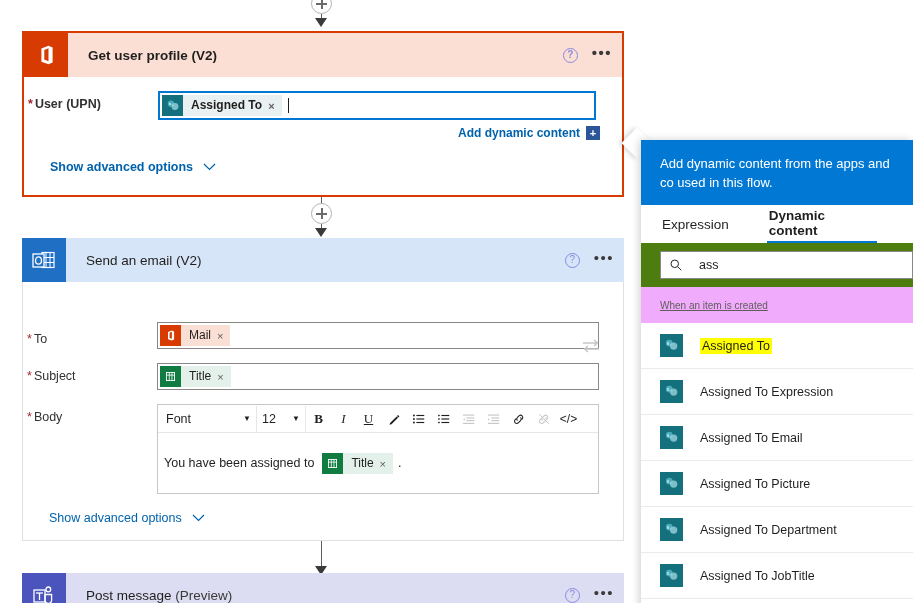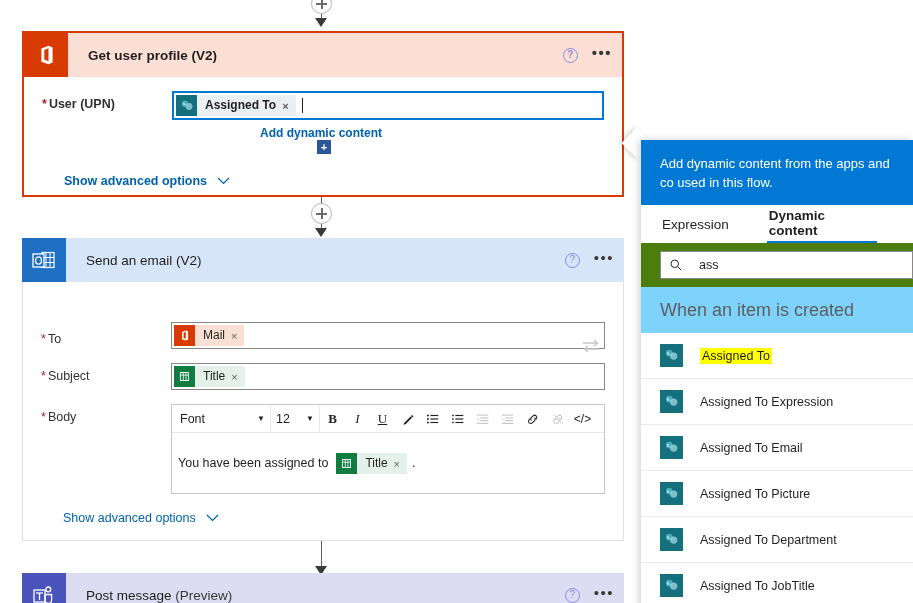--- a/index.html
+++ b/index.html
@@ -80,21 +80,21 @@
   }
   .help-icon {
     width: 15px; height: 15px; border-radius: 50%;
     border: 1px solid #8a8adf;
     color: #8a8adf; font-size: 10px;
     display: flex; align-items: center; justify-content: center;
     box-sizing: border-box; line-height: 1;
   }
   .dots { color: #3b3a39; font-size: 15px; letter-spacing: 1.5px; line-height: 1; padding-bottom:5px; }
 
-  .card-body { padding: 0 18px 0 18px; position: relative; }
+  .card-body { padding: 0 18px 0 4px; position: relative; }
 
   .field-row { display: flex; align-items: flex-start; margin-top: 14px; }
   .field-label {
     width: 130px; flex: 0 0 130px;
     font-size: 12.5px; color: #323130;
     padding-top: 6px;
     white-space: nowrap;
   }
   .req { color: #a4262c; margin-right: 2px; }
 
@@ -131,21 +131,21 @@
   .tok-bg-office { background: #fadfd4; }
   .tok-bg-sheet  { background: #e4f1ea; }
   .token-x { font-size: 11px; color: #605e5c; padding-right: 7px; height:21px; line-height:22px; }
   .caret {
     width: 1px; height: 15px; background: #201f1e;
     margin-left: 6px;
   }
 
   .dyn-link-row {
     display: flex; justify-content: flex-end; align-items: center;
-    margin-top: 6px; padding-right: 2px; flex-direction: column;
+    margin-top: 6px; padding-right: 2px;
   }
   .dyn-link { font-size: 12px; color: #0062ad; cursor: pointer; }
   .dyn-plus {
     margin-left: 6px;
     width: 14px; height: 14px;
     background: #2b579a; color: #fff;
     font-size: 11px; line-height: 14px; text-align: center;
   }
 
   .adv-row { display: flex; align-items: center; margin: 20px 0 18px 22px; }
@@ -221,23 +221,24 @@
   .fly-tab.active { border-bottom: 2px solid #0078d4; font-weight: bold; }
   .fly-search-wrap { background: #4d7c0f; padding: 8px 0 8px 19px; }
   .fly-search {
     background: #ffffff; border: 1px solid #8a8886;
     height: 26px; display: flex; align-items: center;
     padding-left: 8px; margin-right: 0;
   }
   .search-glyph { color: #201f1e; font-size: 13px; width: 22px; }
   .fly-search-text { font-size: 12.5px; color: #201f1e; margin-left: 8px; }
   .fly-group {
-    background: #7dd3fc;
-    font-size: 18px; color: #605e5c;
+    background: #f0abfc;
+    font-size: 10px; color: #605e5c;
     padding: 13px 0 12px 19px;
+    text-decoration: underline;
   }
   .fly-item {
     display: flex; align-items: center;
     height: 45px;
     padding-left: 19px;
     border-bottom: 1px solid #edebe9;
     background: #fff;
   }
   .fly-item-icon {
     width: 23px; height: 23px; flex: 0 0 23px;

